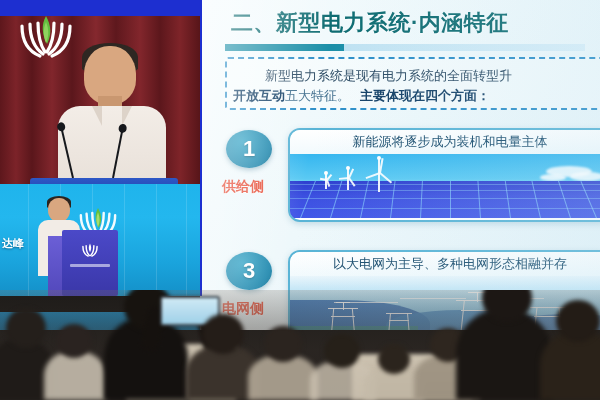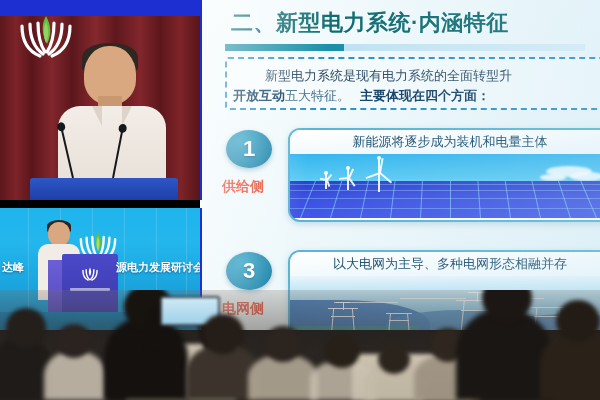--- a/index.html
+++ b/index.html
@@ -85,21 +85,21 @@
         background:linear-gradient(180deg,#f3ede7 0%,#e6ded6 100%);}
   .collar-l,.collar-r{position:absolute;top:60px;width:0;height:0;border-style:solid;}
   .collar-l{left:34px;border-width:0 10px 20px 0;border-color:transparent #ddd3c9 transparent transparent;}
   .collar-r{left:64px;border-width:0 0 20px 10px;border-color:transparent transparent transparent #ddd3c9;}
   .mic{position:absolute;bottom:0;width:2px;background:#16181c;transform-origin:bottom center;}
   .mic-head{position:absolute;top:-5px;left:-3px;width:8px;height:9px;border-radius:50%;background:#16181c;}
   .podium-main{position:absolute;left:30px;bottom:0;width:148px;height:22px;
         background:linear-gradient(180deg,#2d57c6 0%,#1e3fa8 100%);border-radius:3px 3px 0 0;}
 
   
-  .pip-sec{position:absolute;left:0;top:208px;width:200px;height:112px;overflow:hidden;
+  .pip-sec{position:absolute;left:0;top:184px;width:200px;height:112px;overflow:hidden;
         background:linear-gradient(180deg,#16a5e0 0%,#1fb0e8 40%,#1aa0dd 100%);
         border-right:2px solid #1d2fd0;}
   .stage-wall{position:absolute;inset:0;
         background:linear-gradient(180deg,#1fb4ec 0%,#23b7ee 30%,#1aa4dd 70%,#1490c8 100%);}
   .wall-stripe{position:absolute;top:0;bottom:0;width:1px;background:rgba(255,255,255,.14);}
   .banner-text{position:absolute;left:0;right:0;top:52px;height:18px;}
   .bt-left{position:absolute;left:2px;top:0;font-size:11px;font-weight:bold;color:#fff;white-space:nowrap;
         text-shadow:0 1px 2px rgba(0,40,70,.5);}
   .bt-right{position:absolute;left:116px;top:0;font-size:11px;font-weight:bold;color:#fff;white-space:nowrap;
         text-shadow:0 1px 2px rgba(0,40,70,.5);}
@@ -336,21 +336,20 @@
             <path d="M40 10 C40 27, 36 35, 30 40"></path>
           </g>
           <path d="M28 3 C33 12, 33 21, 28 30 C23 21, 23 12, 28 3 Z" fill="#ffffff"></path>
         </svg>
       </div>
       <div class="podium-line"></div>
     </div>
 
     <div class="banner-text">
       <div class="bt-left">达峰</div>
-      <div class="bt-right">源电力发展研讨会</div>
     </div>
   </div>
 
   <div class="band"></div>
 
   <div class="audience">
     <div class="aud-bg"></div>
 
     <div class="tablecloth" style="left:126px;width:110px;height:56px;"></div>
     <div class="tablecloth" style="left:352px;width:120px;height:46px;"></div>

